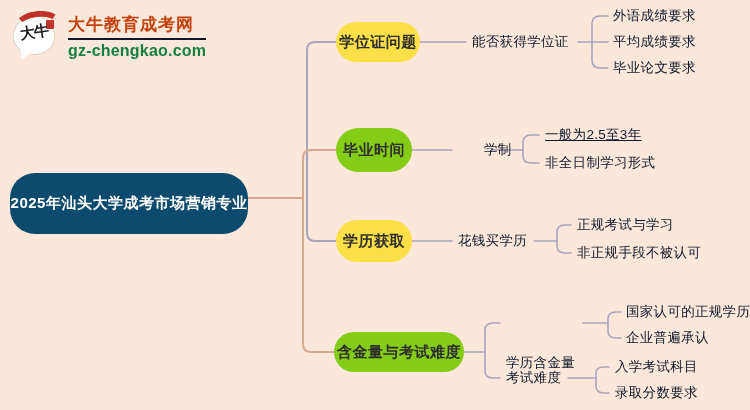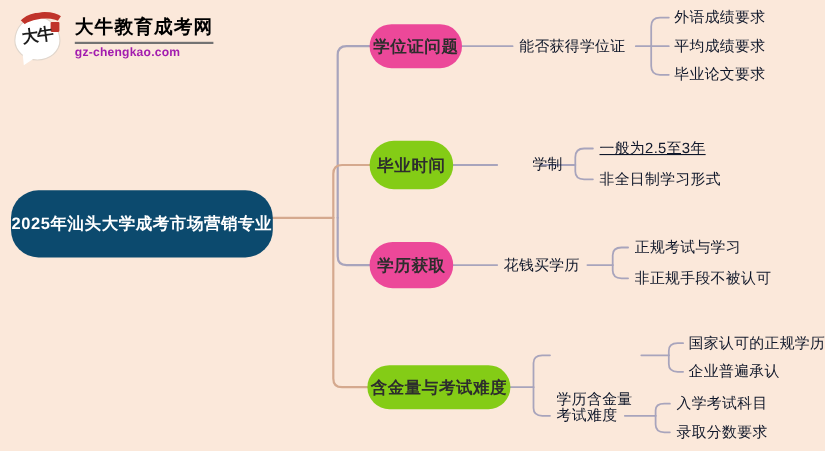--- a/index.html
+++ b/index.html
@@ -30,37 +30,37 @@
     position:absolute;left:4px;top:11px;width:34px;text-align:center;
     font-size:15px;font-weight:bold;color:#1c1c1c;transform:rotate(-8deg);
     letter-spacing:-1px;
   }
   .bubble-seal{
     position:absolute;right:5px;top:8px;width:8px;height:9px;background:#c0332a;
     border-radius:1px;
   }
   .logo-texts{margin-left:9px;padding-top:4px;}
   .site-name{
-    font-size:17px;font-weight:bold;color:#000000;letter-spacing:1px;
-    border-bottom:2px solid #737373;padding-bottom:3px;line-height:1.1;
+    font-size:17px;font-weight:bold;color:#c2410c;letter-spacing:1px;
+    border-bottom:2px solid #0f172a;padding-bottom:3px;line-height:1.1;
   }
-  .site-domain{font-size:11px;font-weight:bold;color:#a21caf;margin-top:2px;letter-spacing:.2px;}
+  .site-domain{font-size:16px;font-weight:bold;color:#15803d;margin-top:2px;letter-spacing:.2px;}
   
   .svg-lines{position:absolute;left:0;top:0;}
   .root-node{
     position:absolute;left:10px;top:173px;width:238px;height:61px;
     background:#0c4a6e;border-radius:25px;color:#ffffff;
     display:flex;align-items:center;justify-content:center;
     font-size:15px;font-weight:bold;letter-spacing:.5px;
   }
   .node{
     position:absolute;display:flex;align-items:center;justify-content:center;
     font-weight:bold;font-size:15px;color:#2d2d2d;letter-spacing:.5px;
   }
-  .lav{background:#ec4899;}
+  .lav{background:#fde047;}
   .sal{background:#84cc16;}
   .n1{left:336px;top:22px;width:84px;height:40px;border-radius:20px;}
   .n2{left:336px;top:128px;width:76px;height:44px;border-radius:22px;}
   .n3{left:336px;top:220px;width:76px;height:42px;border-radius:21px;}
   .n4{left:334px;top:332px;width:130px;height:40px;border-radius:20px;}
   .txt{
     position:absolute;transform:translateY(-50%);
     font-size:13.5px;color:#0f172a;white-space:nowrap;letter-spacing:.3px;
   }
 </style>

